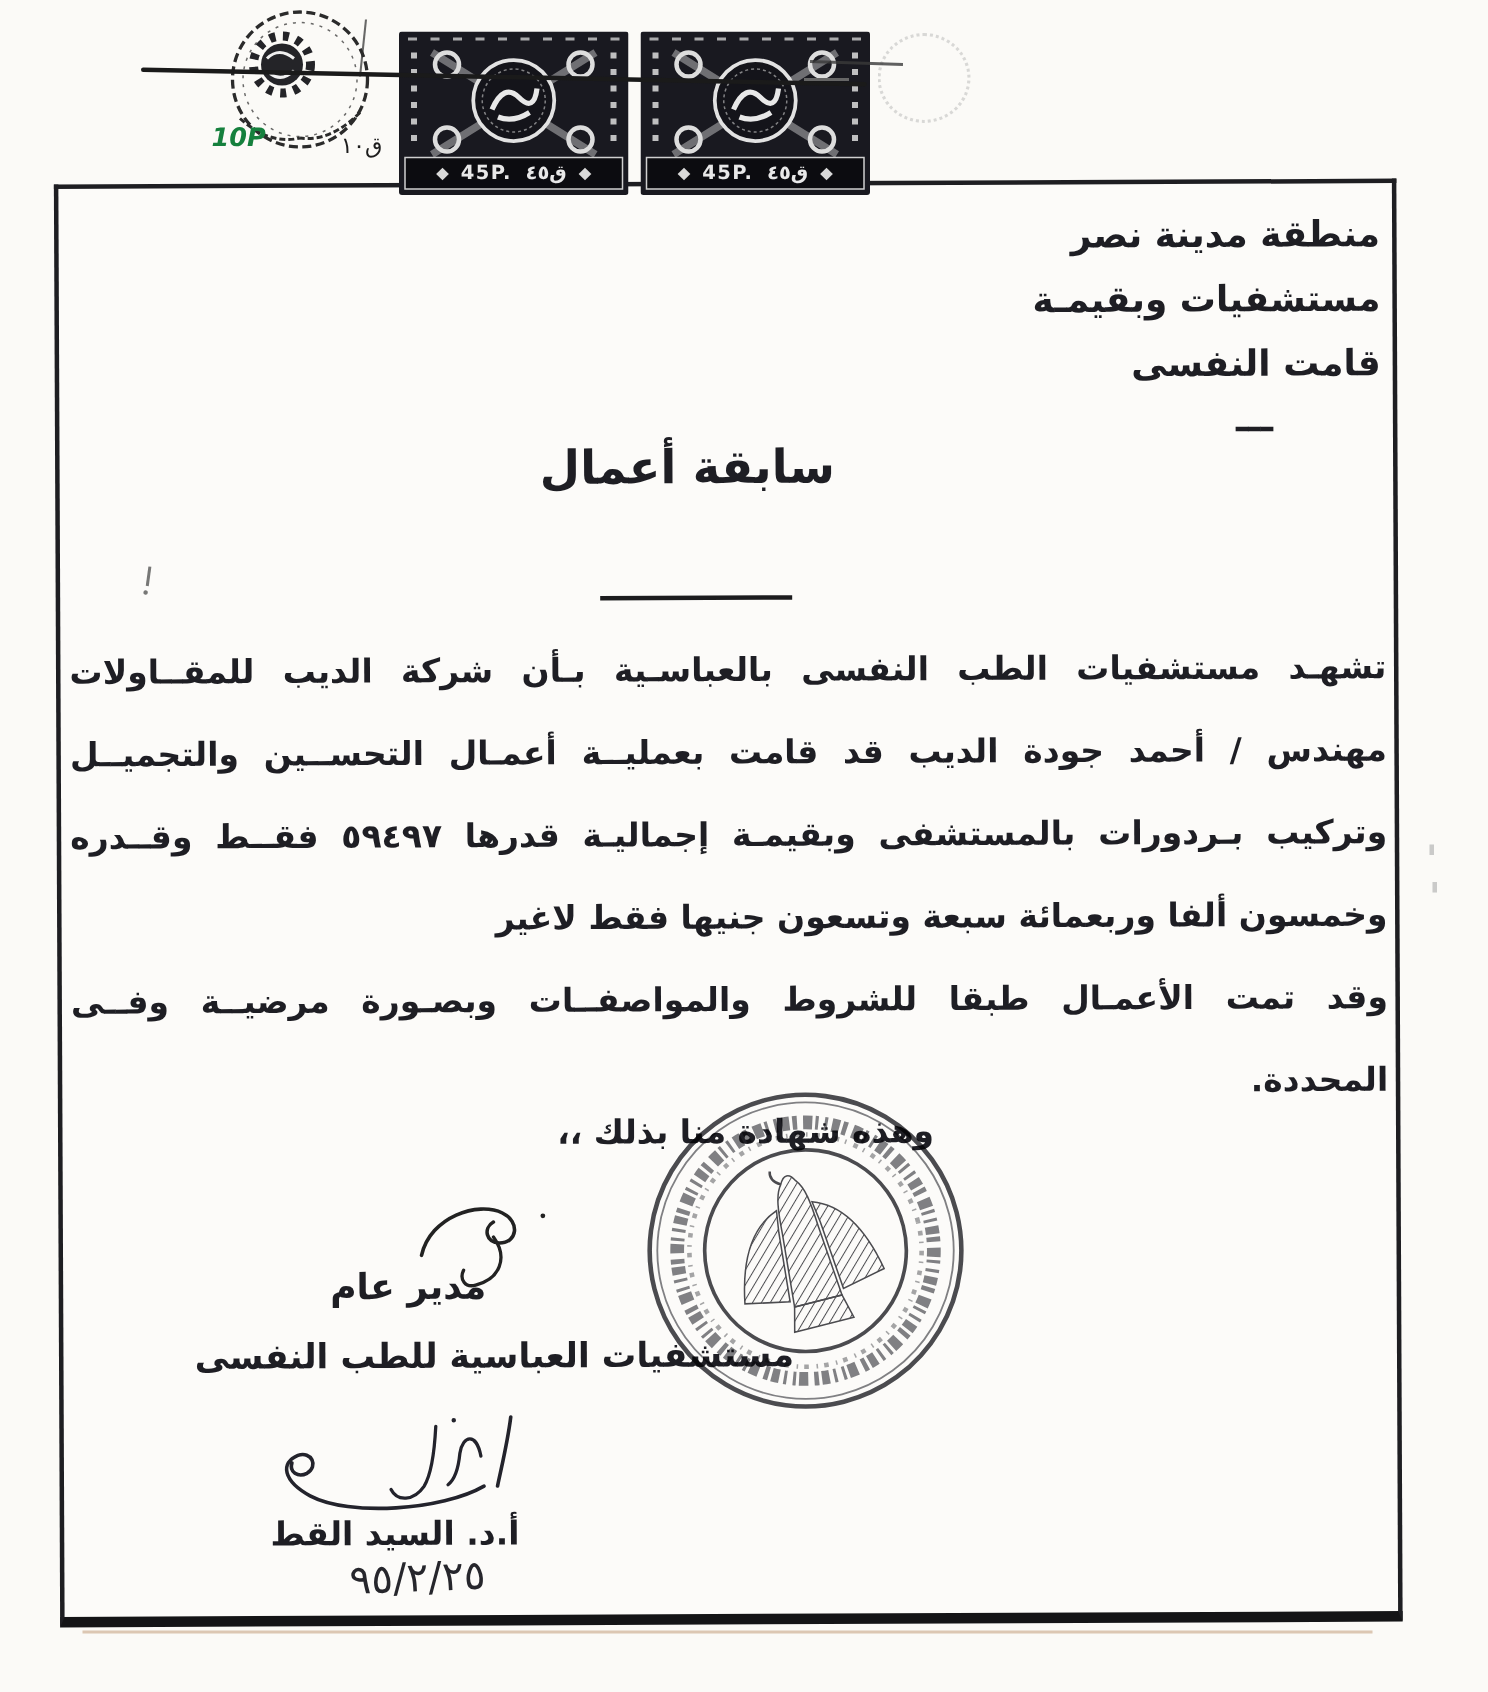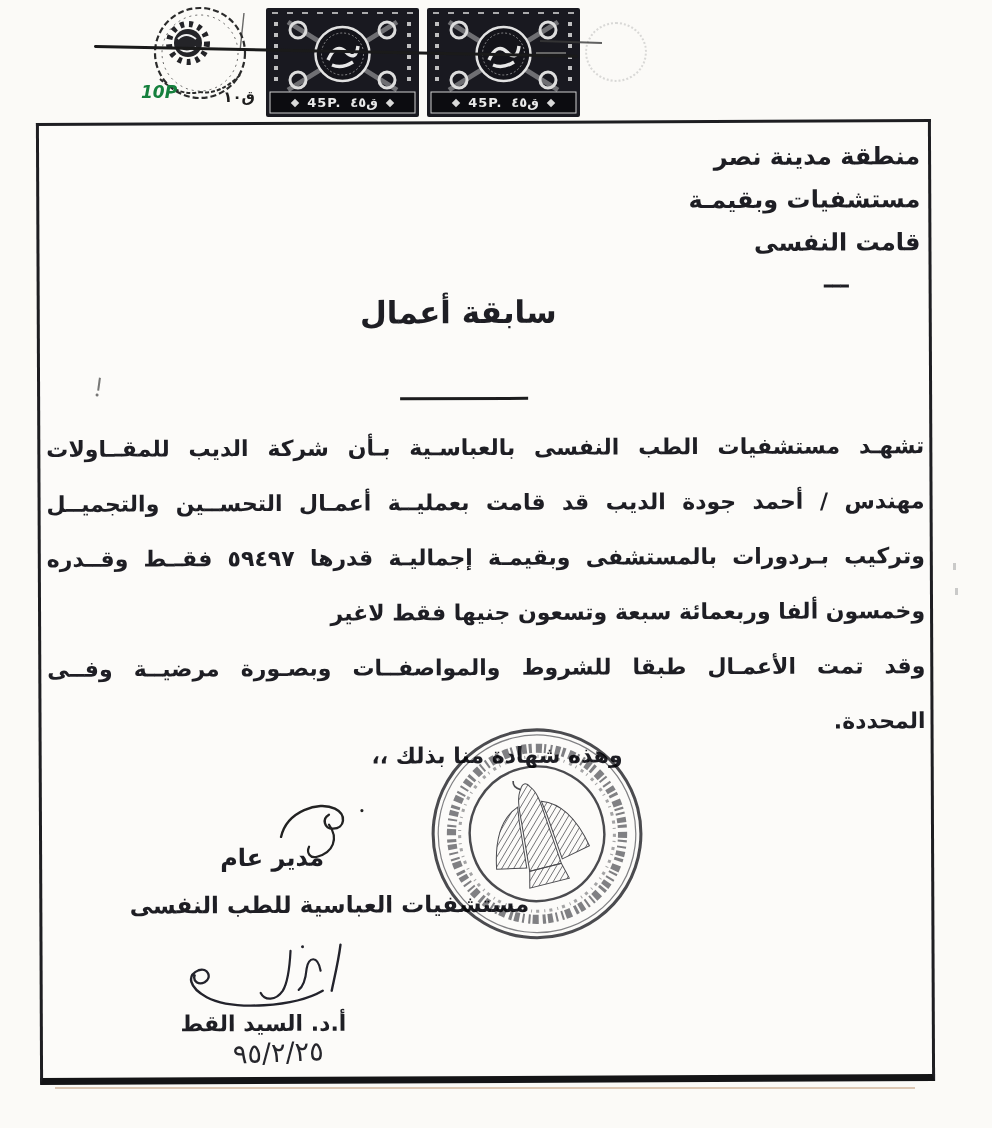--- a/index.html
+++ b/index.html
@@ -15,23 +15,23 @@
   
   .scan-line{left:94px;top:45px;width:484px;height:3px;background:#1a1a1a;
     transform:rotate(1.15deg);transform-origin:left center;z-index:6;border-radius:2px;}
   .scan-dash1{left:540px;top:41px;width:62px;height:2px;background:#3a3a3a;transform:rotate(2deg);opacity:.8;z-index:6;}
   .scan-dash2{left:536px;top:52px;width:30px;height:2px;background:#666;z-index:6;}
   .smudge{left:585px;top:22px;width:58px;height:56px;border:2px dotted #9a9a9a;border-radius:50%;opacity:.35;}
 
   .round-stamp{left:140px;top:5px;width:118px;height:102px;z-index:3;}
   .round-stamp svg{width:100%;height:100%;}
   .rs-denom{position:absolute;left:1px;bottom:5px;font-size:17px;font-weight:bold;font-style:italic;color:#15803d;}
-  .rs-denom-ar{position:absolute;right:3px;bottom:1px;font-size:15px;font-weight:bold;color:#1d1d1d;direction:rtl;}
-
-  .sq-stamp{top:8px;width:153px;height:109px;z-index:3;}
+  .rs-denom-ar{position:absolute;right:3px;bottom:1px;font-size:15px;font-weight:normal;color:#1d1d1d;direction:rtl;}
+
+  .sq-stamp{top:21px;width:153px;height:109px;z-index:3;}
   .sq-stamp.s1{left:266px;} .sq-stamp.s2{left:427px;}
   .sq-stamp svg{width:100%;height:100%;display:block;}
   .band{position:absolute;left:5px;right:5px;bottom:4px;height:21px;display:flex;align-items:center;
     justify-content:center;gap:9px;color:#e8e8e8;font-weight:bold;font-size:13px;letter-spacing:1px;}
   .band-orn{width:6px;height:6px;background:#d9d9d9;transform:rotate(45deg);flex:0 0 auto;}
 
   
   .doc-frame{left:38px;top:121px;width:895px;height:962px;box-sizing:border-box;
     border:3px solid #1e1e22;border-bottom:7px solid #141416;
     transform:rotate(-0.25deg);transform-origin:center;background:rgba(255,255,255,.25);}

